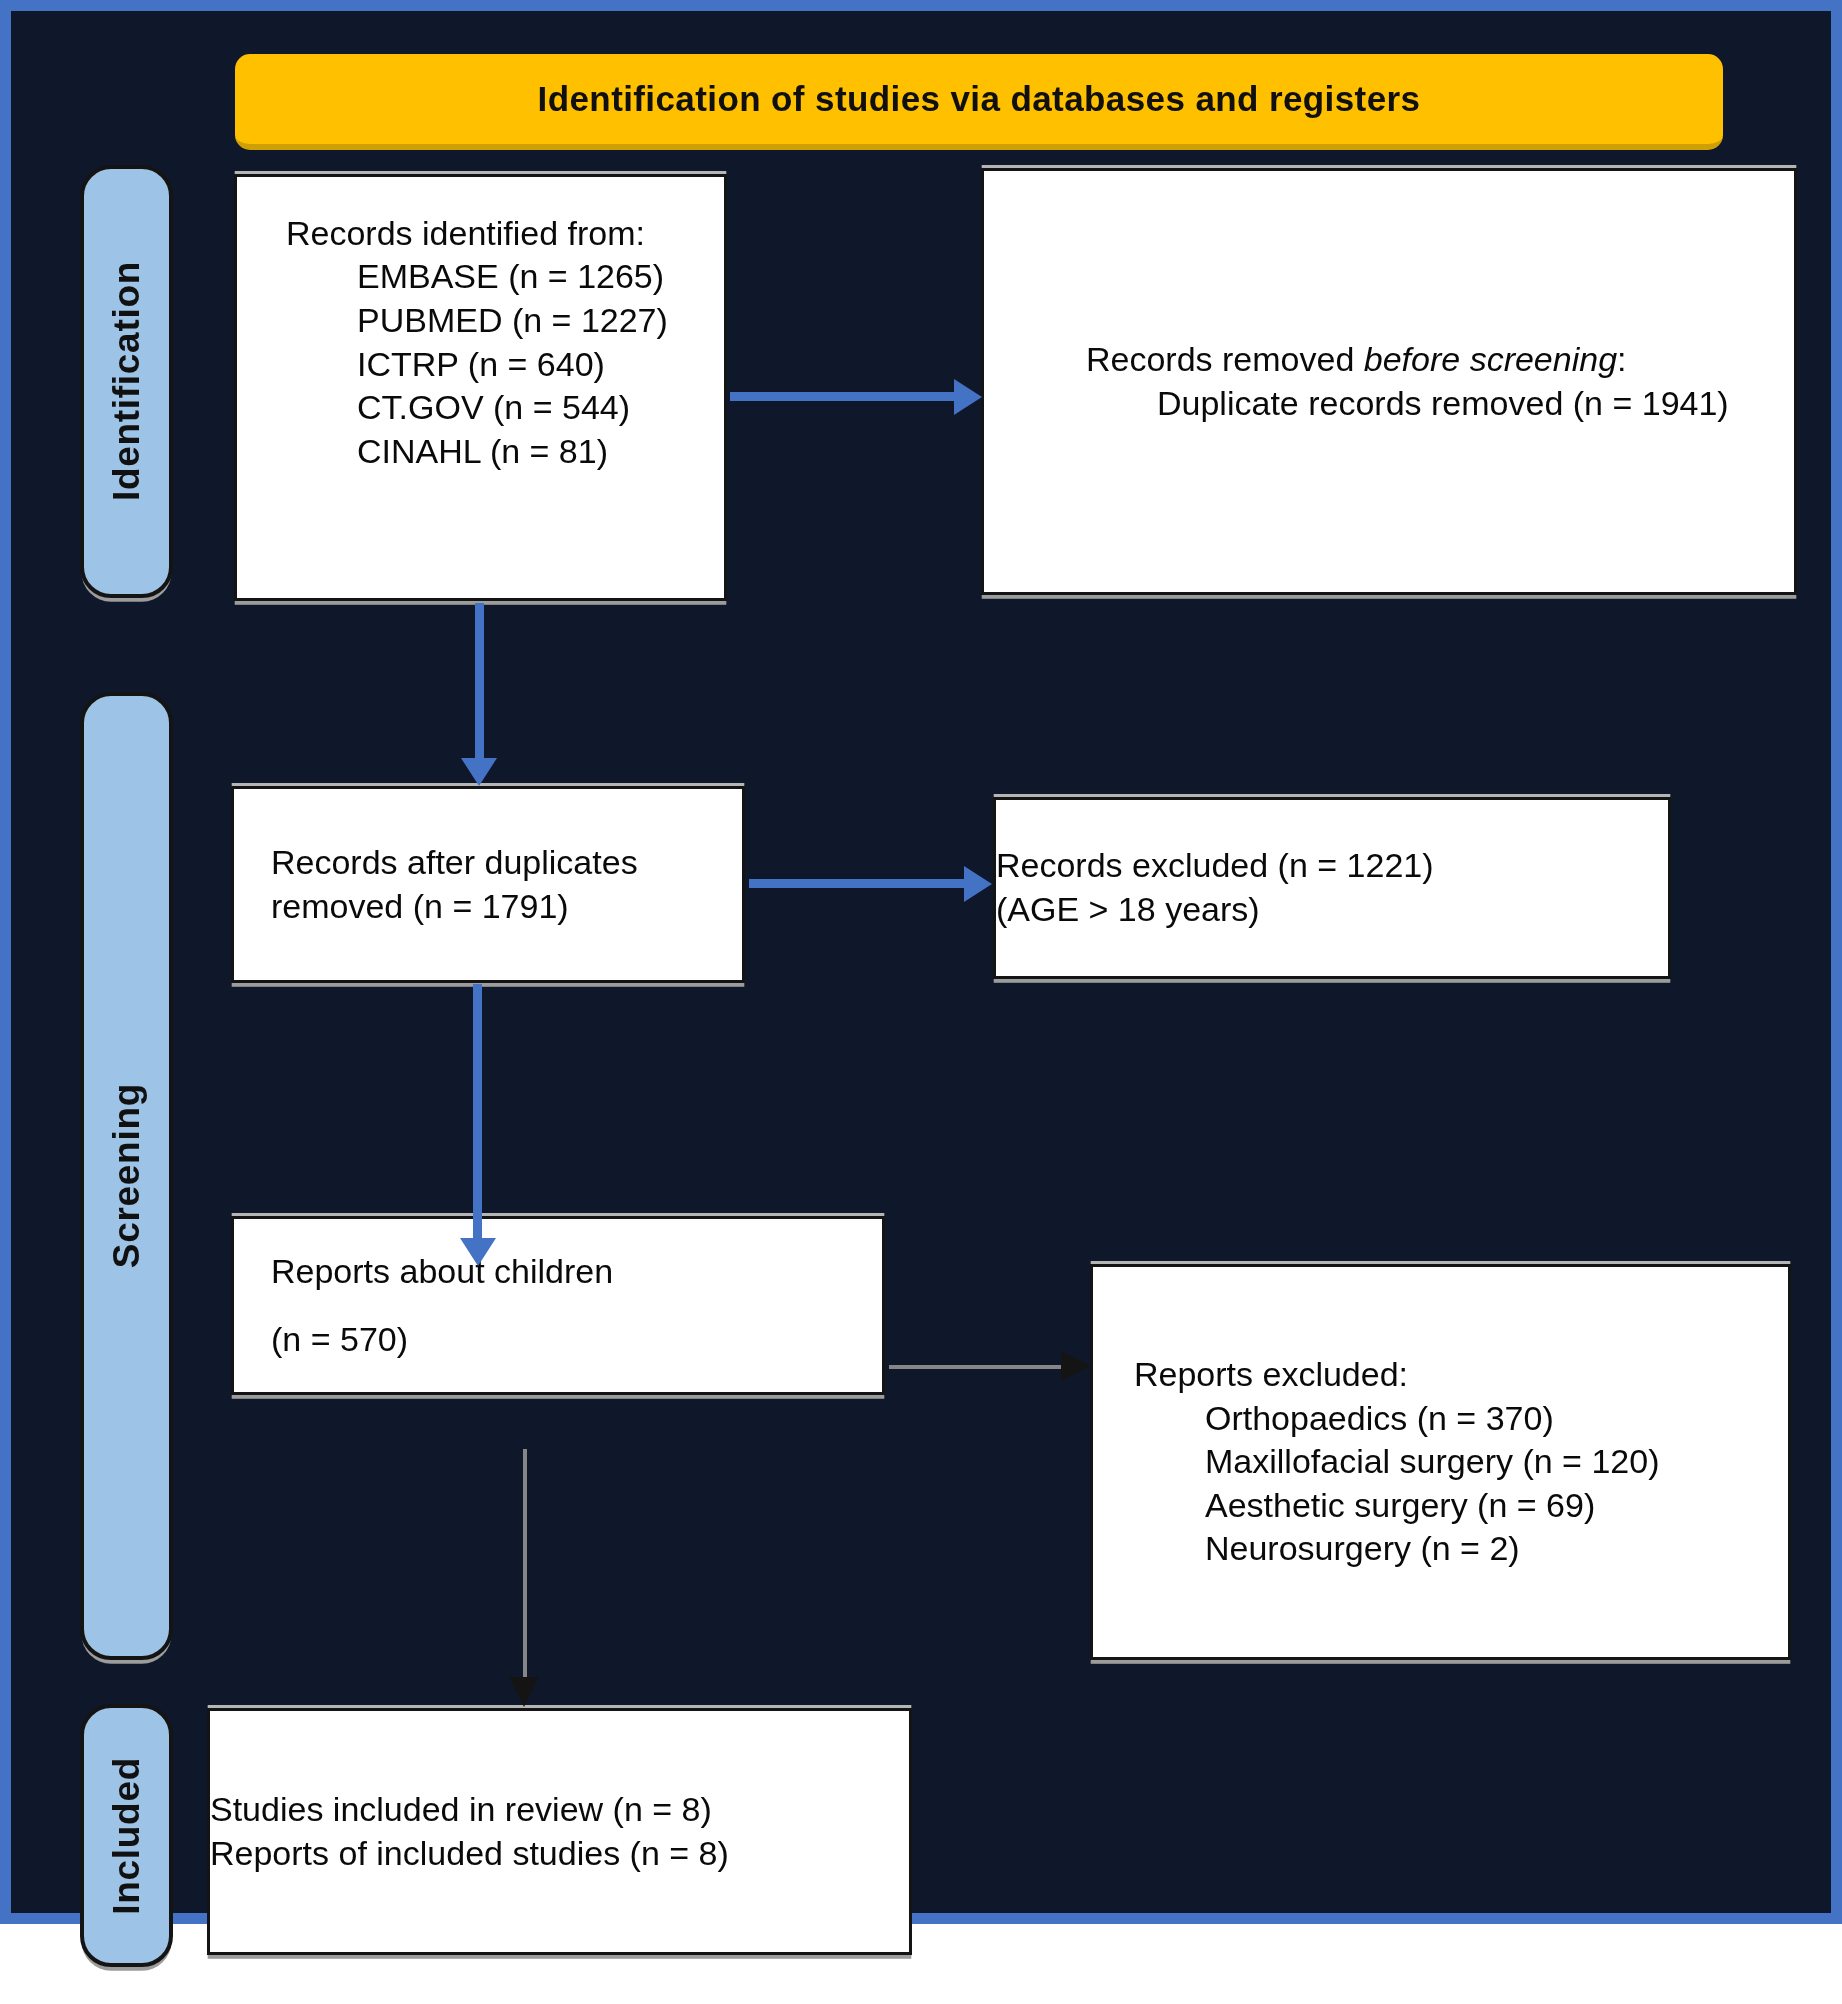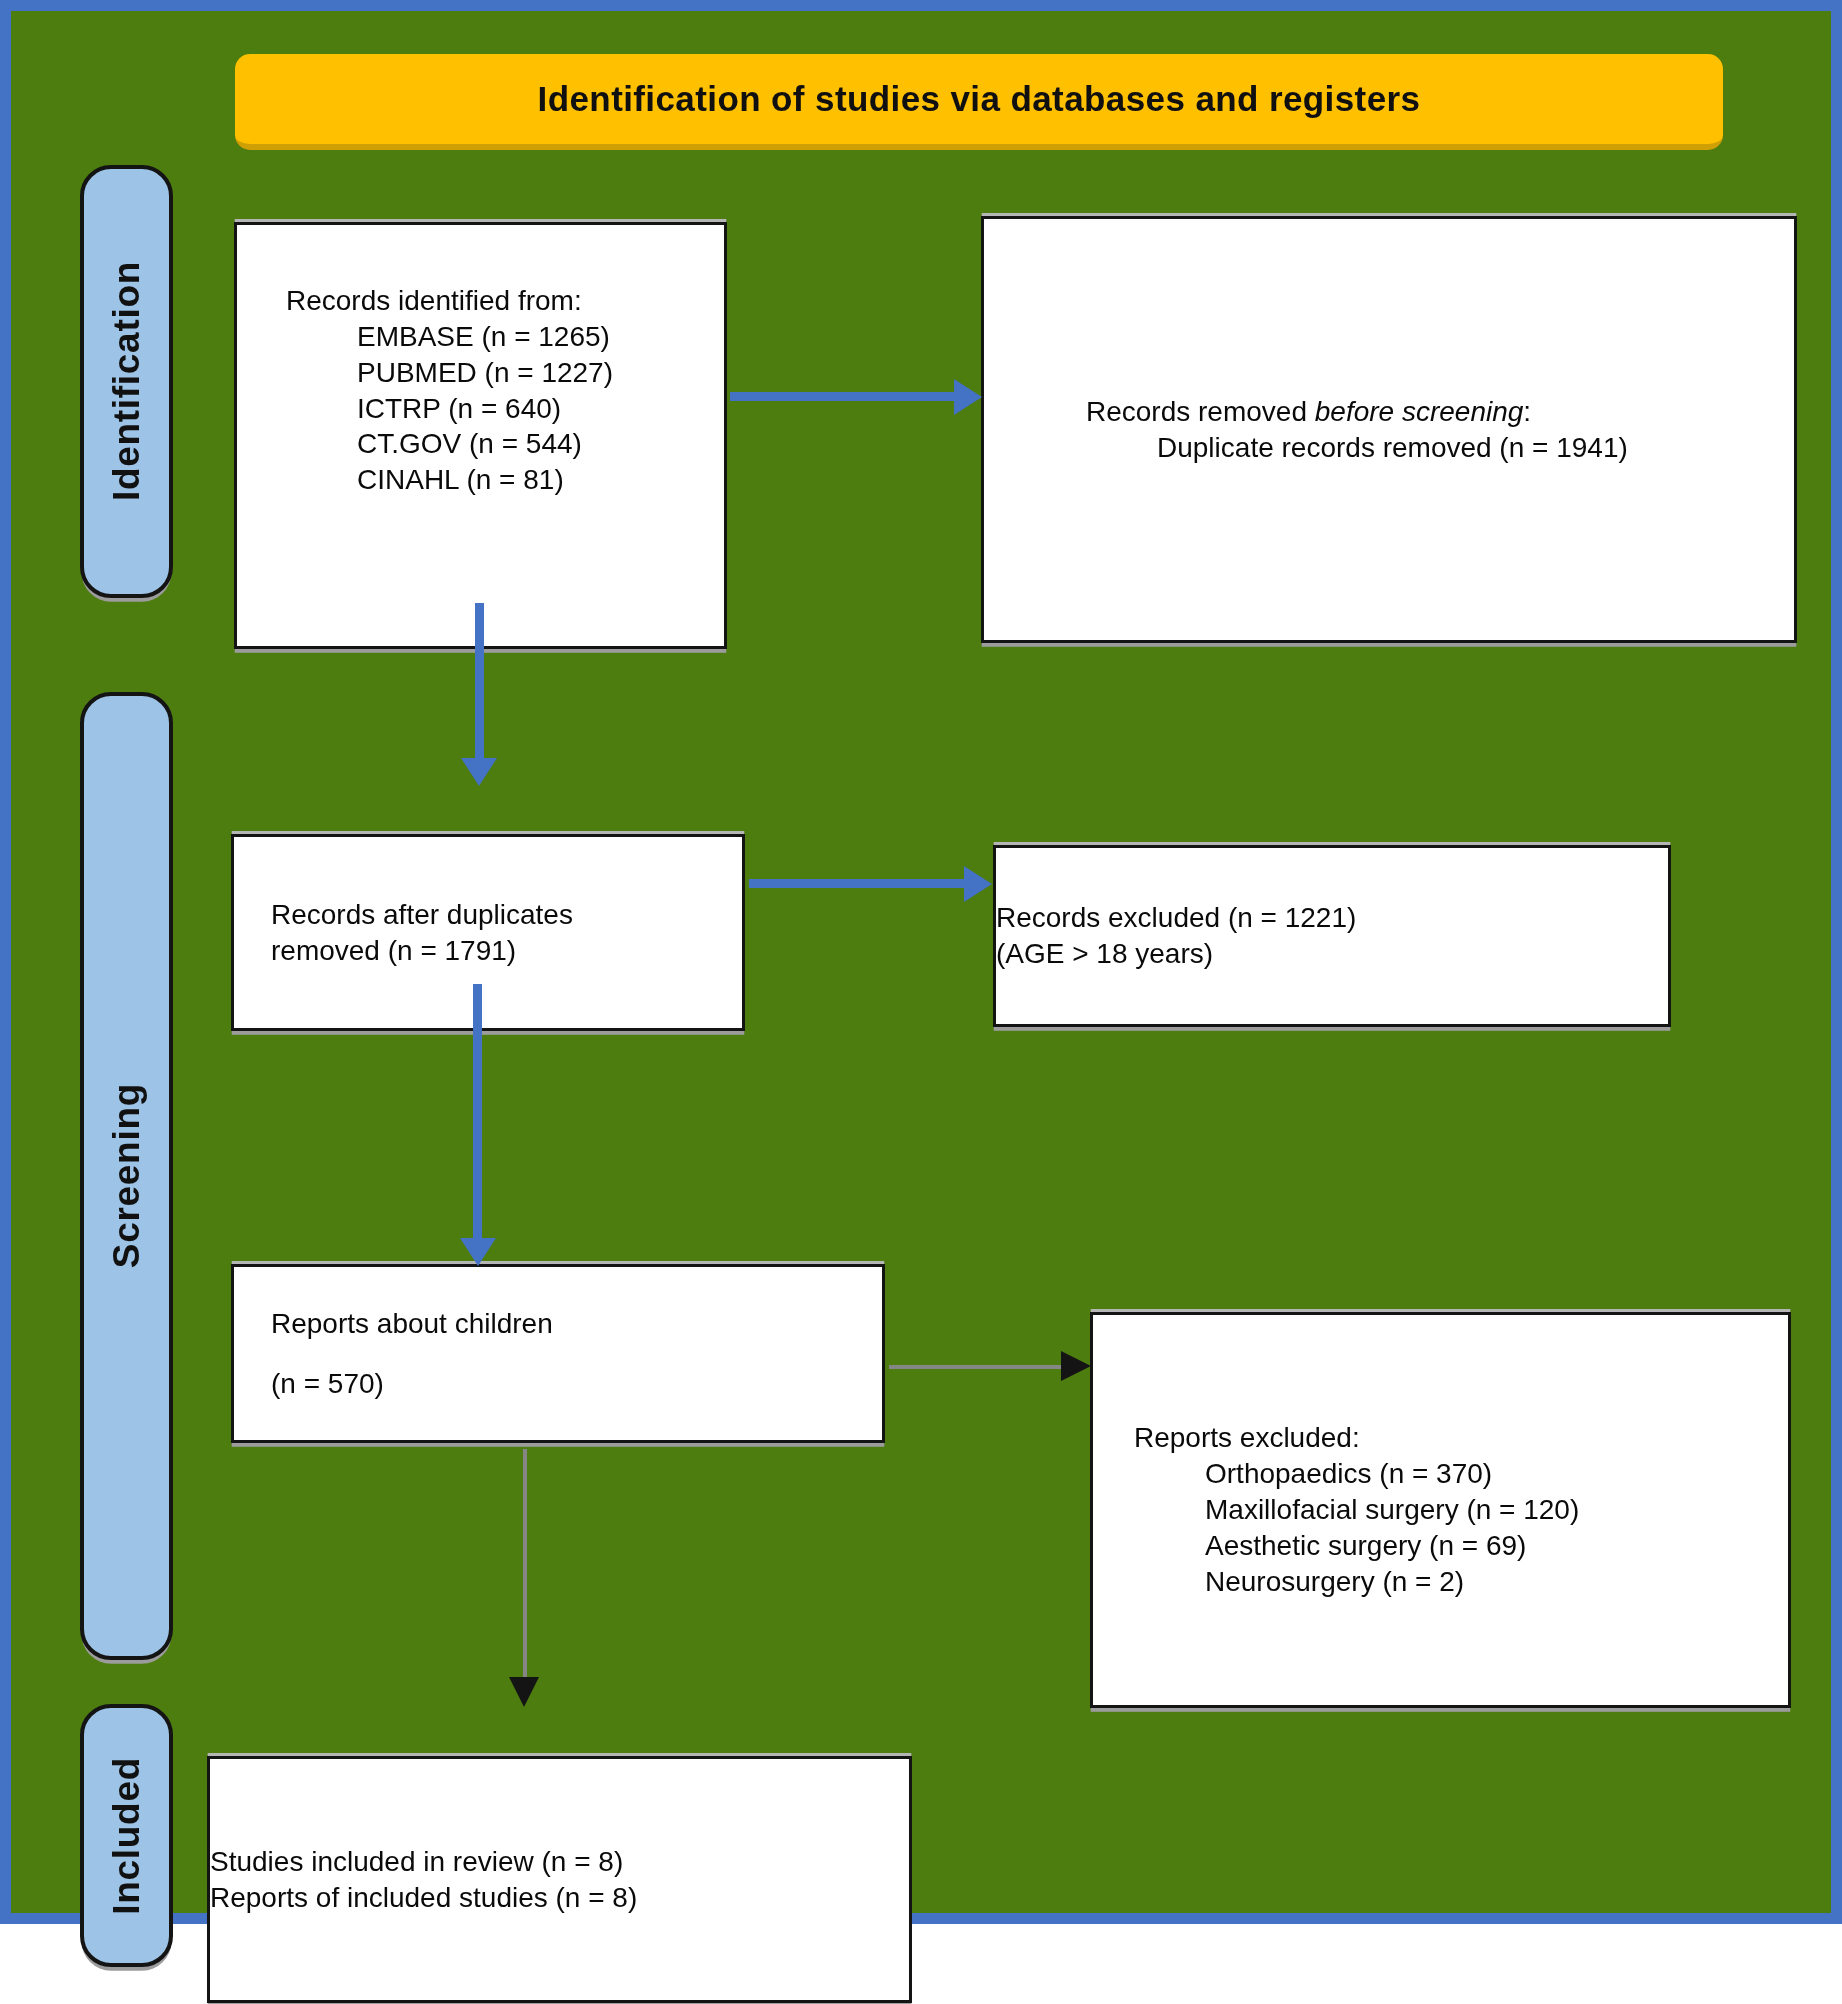--- a/index.html
+++ b/index.html
@@ -1,40 +1,40 @@
 <!DOCTYPE html>
 <html style="font-size:12px"><head>
 <meta charset="utf-8">
 <style>
   html,body{margin:0;padding:0;background:#ffffff;}
   body{width:1842px;height:2005px;position:relative;font-family:"Liberation Sans",sans-serif;color:#0a0a0a;}
   .page{position:absolute;left:0;top:0;width:1842px;height:1924px;box-sizing:border-box;
-        border:11.2px solid #4472C4;background:#4d7c0f;}
+        border:11.2px solid #4472C4;background:#0f172a;}
 
   
   .banner{position:absolute;left:224px;top:43px;width:1488px;height:96px;box-sizing:border-box;
           background:#FFC000;border-radius:15px;border-bottom:6px solid #cf9f06;
           display:flex;align-items:center;justify-content:center;}
   .banner span{font-weight:bold;font-size:35px;letter-spacing:0.4px;color:#101010;}
 
   
   .stage{position:absolute;left:69px;width:93px;box-sizing:border-box;background:#9DC3E6;
          border:4.5px solid #141414;border-radius:31px;display:flex;align-items:center;justify-content:center;
          box-shadow:0 5.2px 0 -1.5px #9c9c9c;}
   #stage-identification{top:154px;height:433px;}
   #stage-screening{top:681px;height:968px;}
   #stage-included{top:1693px;height:263px;}
   .stage-text{writing-mode:vertical-rl;transform:rotate(180deg);font-weight:bold;font-size:37px;
               letter-spacing:0.7px;color:#111;white-space:nowrap;}
 
   
   .box{position:absolute;box-sizing:border-box;background:#ffffff;border:3.7px solid #141414;
        display:flex;flex-direction:column;justify-content:center;
-       font-size:28px;line-height:1.28;
-       box-shadow:0 -3.7px 0 -0.7px #b5b5b5, 0 4.5px 0 -0.7px #9c9c9c;margin-top:48px;}
+       font-size:34px;line-height:1.28;
+       box-shadow:0 -3.7px 0 -0.7px #b5b5b5, 0 4.5px 0 -0.7px #9c9c9c;}
   .line{white-space:nowrap;}
   .indent{padding-left:71px;}
   .it{font-style:italic;}
 
   #box-identified{left:223px;top:163px;width:493px;height:427px;padding-left:49px;padding-bottom:90px;}
   #box-removed{left:970px;top:157px;width:816px;height:427px;padding-left:102px;}
   #box-after-duplicates{left:220px;top:775px;width:514px;height:197px;padding-left:37px;}
   #box-records-excluded{left:982px;top:786px;width:678px;height:182px;}
   #box-children{left:220px;top:1205px;width:654px;height:179px;padding-left:37px;gap:24px;}
   #box-reports-excluded{left:1079px;top:1253px;width:701px;height:396px;padding-left:41px;justify-content:center;}

